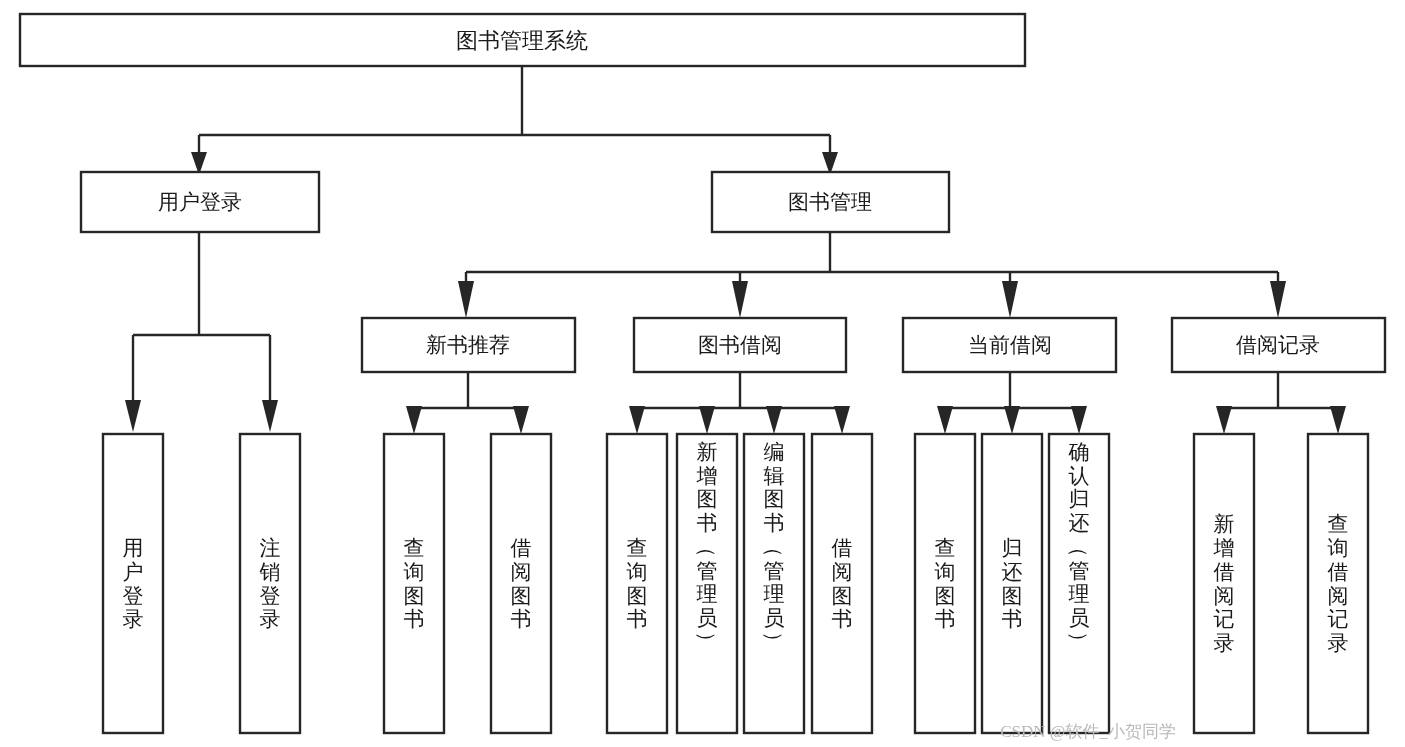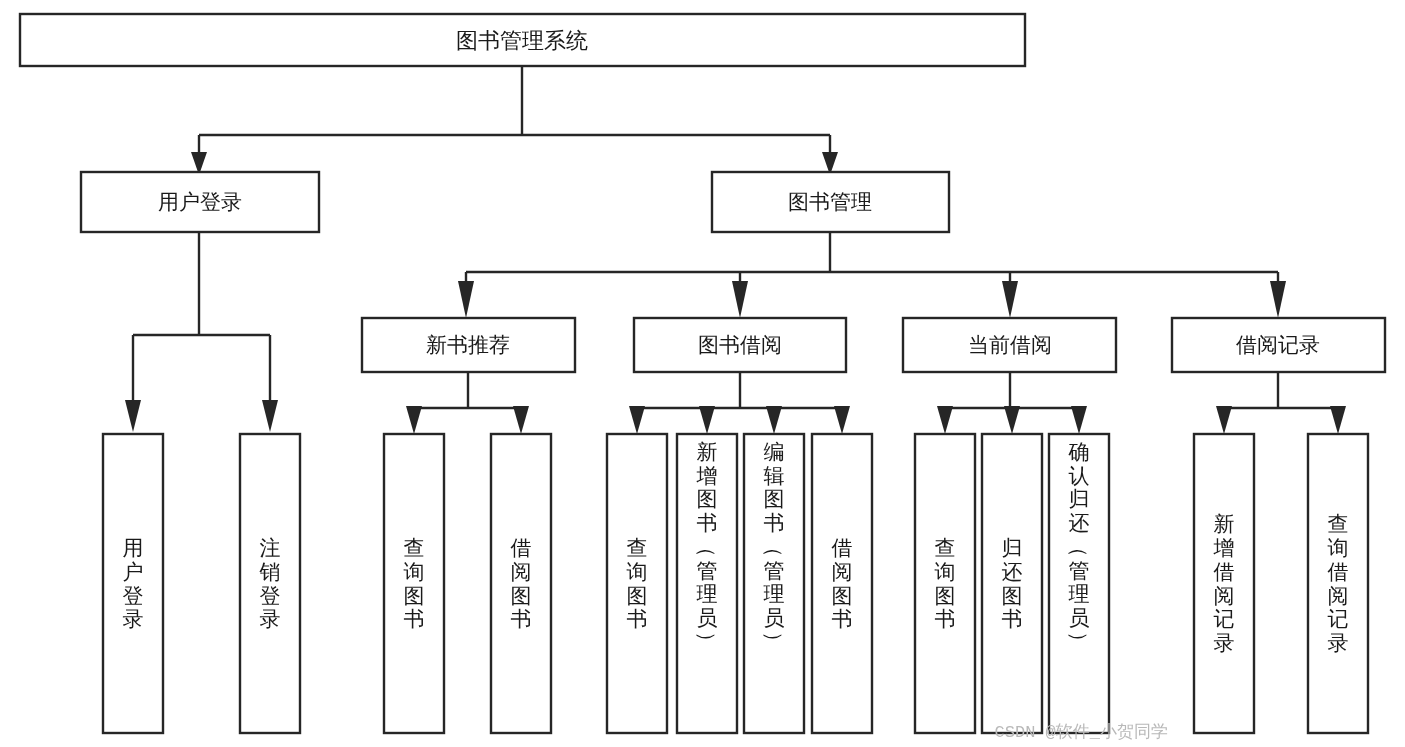--- a/index.html
+++ b/index.html
@@ -71,25 +71,25 @@
   }
   .vlabel span {
     display: block;
   }
   .vlabel span.rot {
     display: block;
     transform: rotate(90deg);
   }
   .watermark {
     position: absolute;
-    right: 12px;
+    right: 4px;
     bottom: 4px;
     font-size: 17px;
     color: #b9b9b9;
-    font-family: Liberation Mono, monospace;
+    font-family: Liberation Serif, serif;
     white-space: nowrap;
     user-select: none;
   }
 </style>
 </head>
 <body>
 
 <div id="diagram-root">
 
   <svg class="diagram-canvas" viewBox="0 0 1405 747" xmlns="http://www.w3.org/2000/svg">

